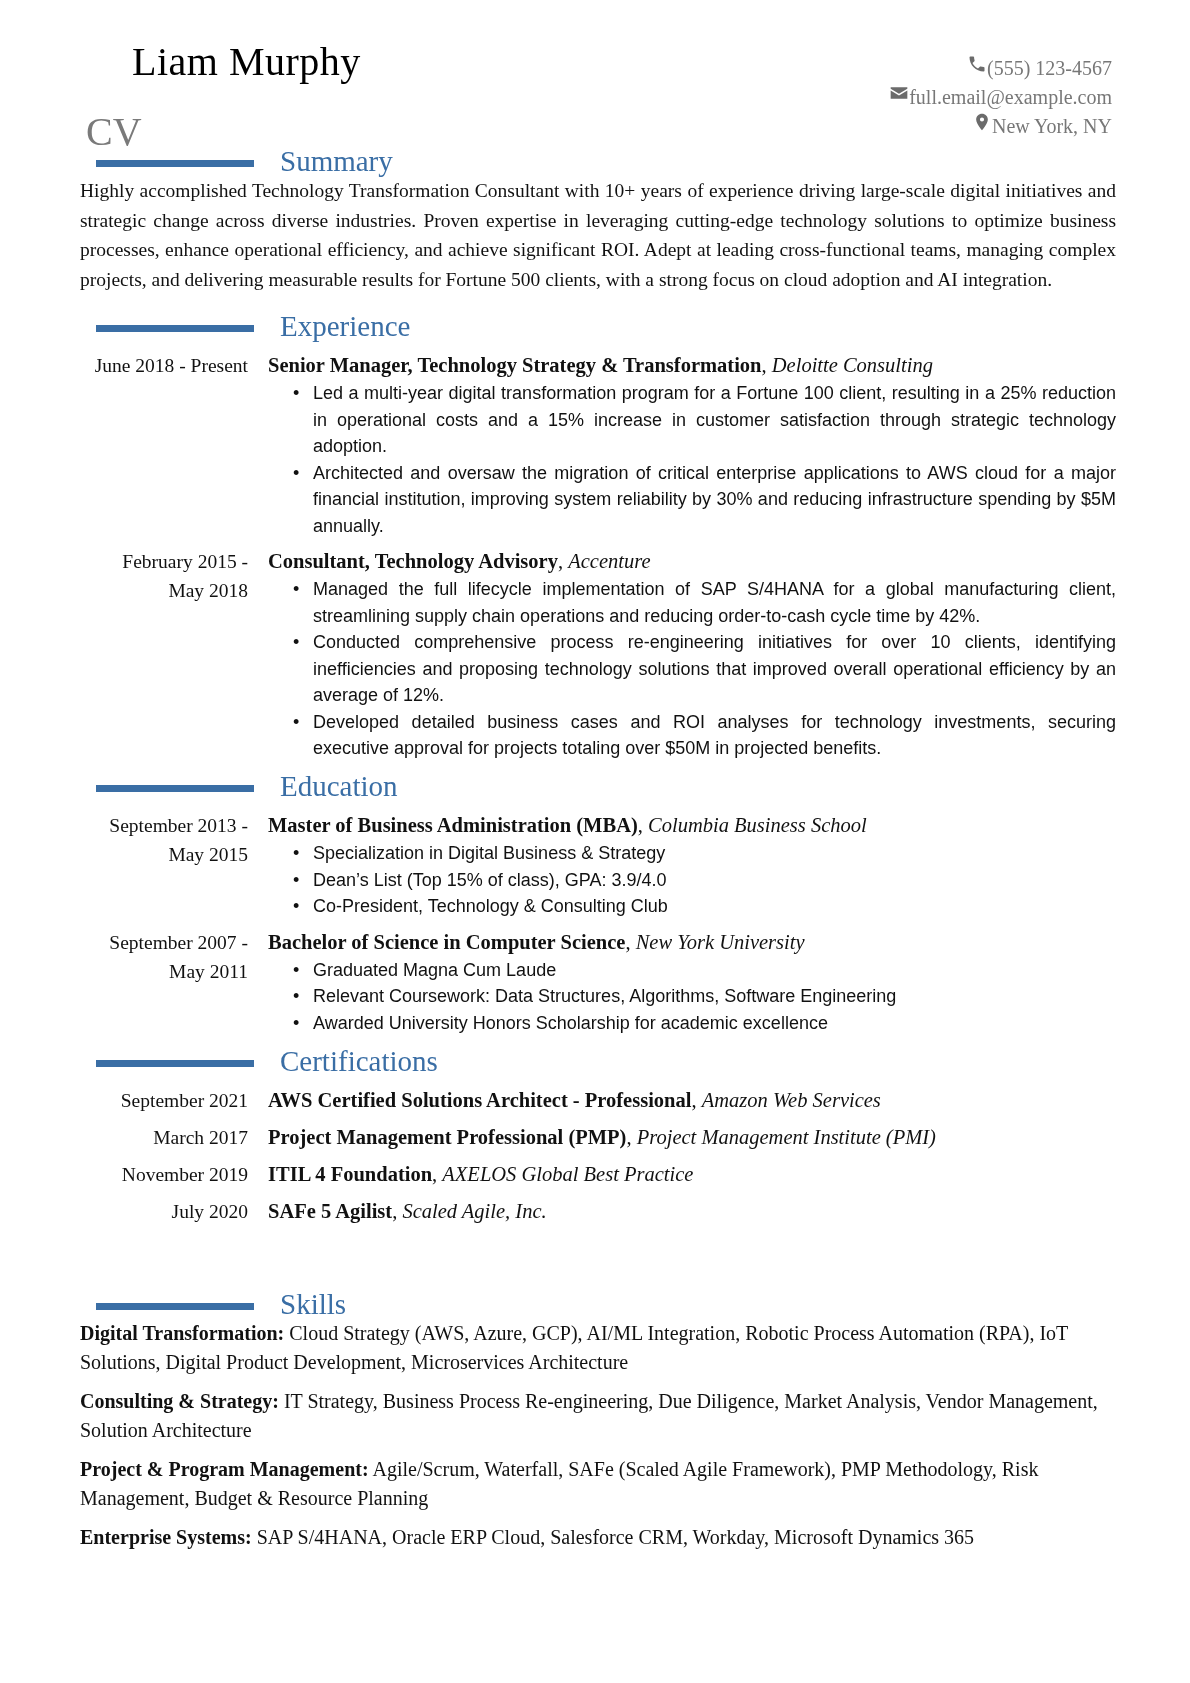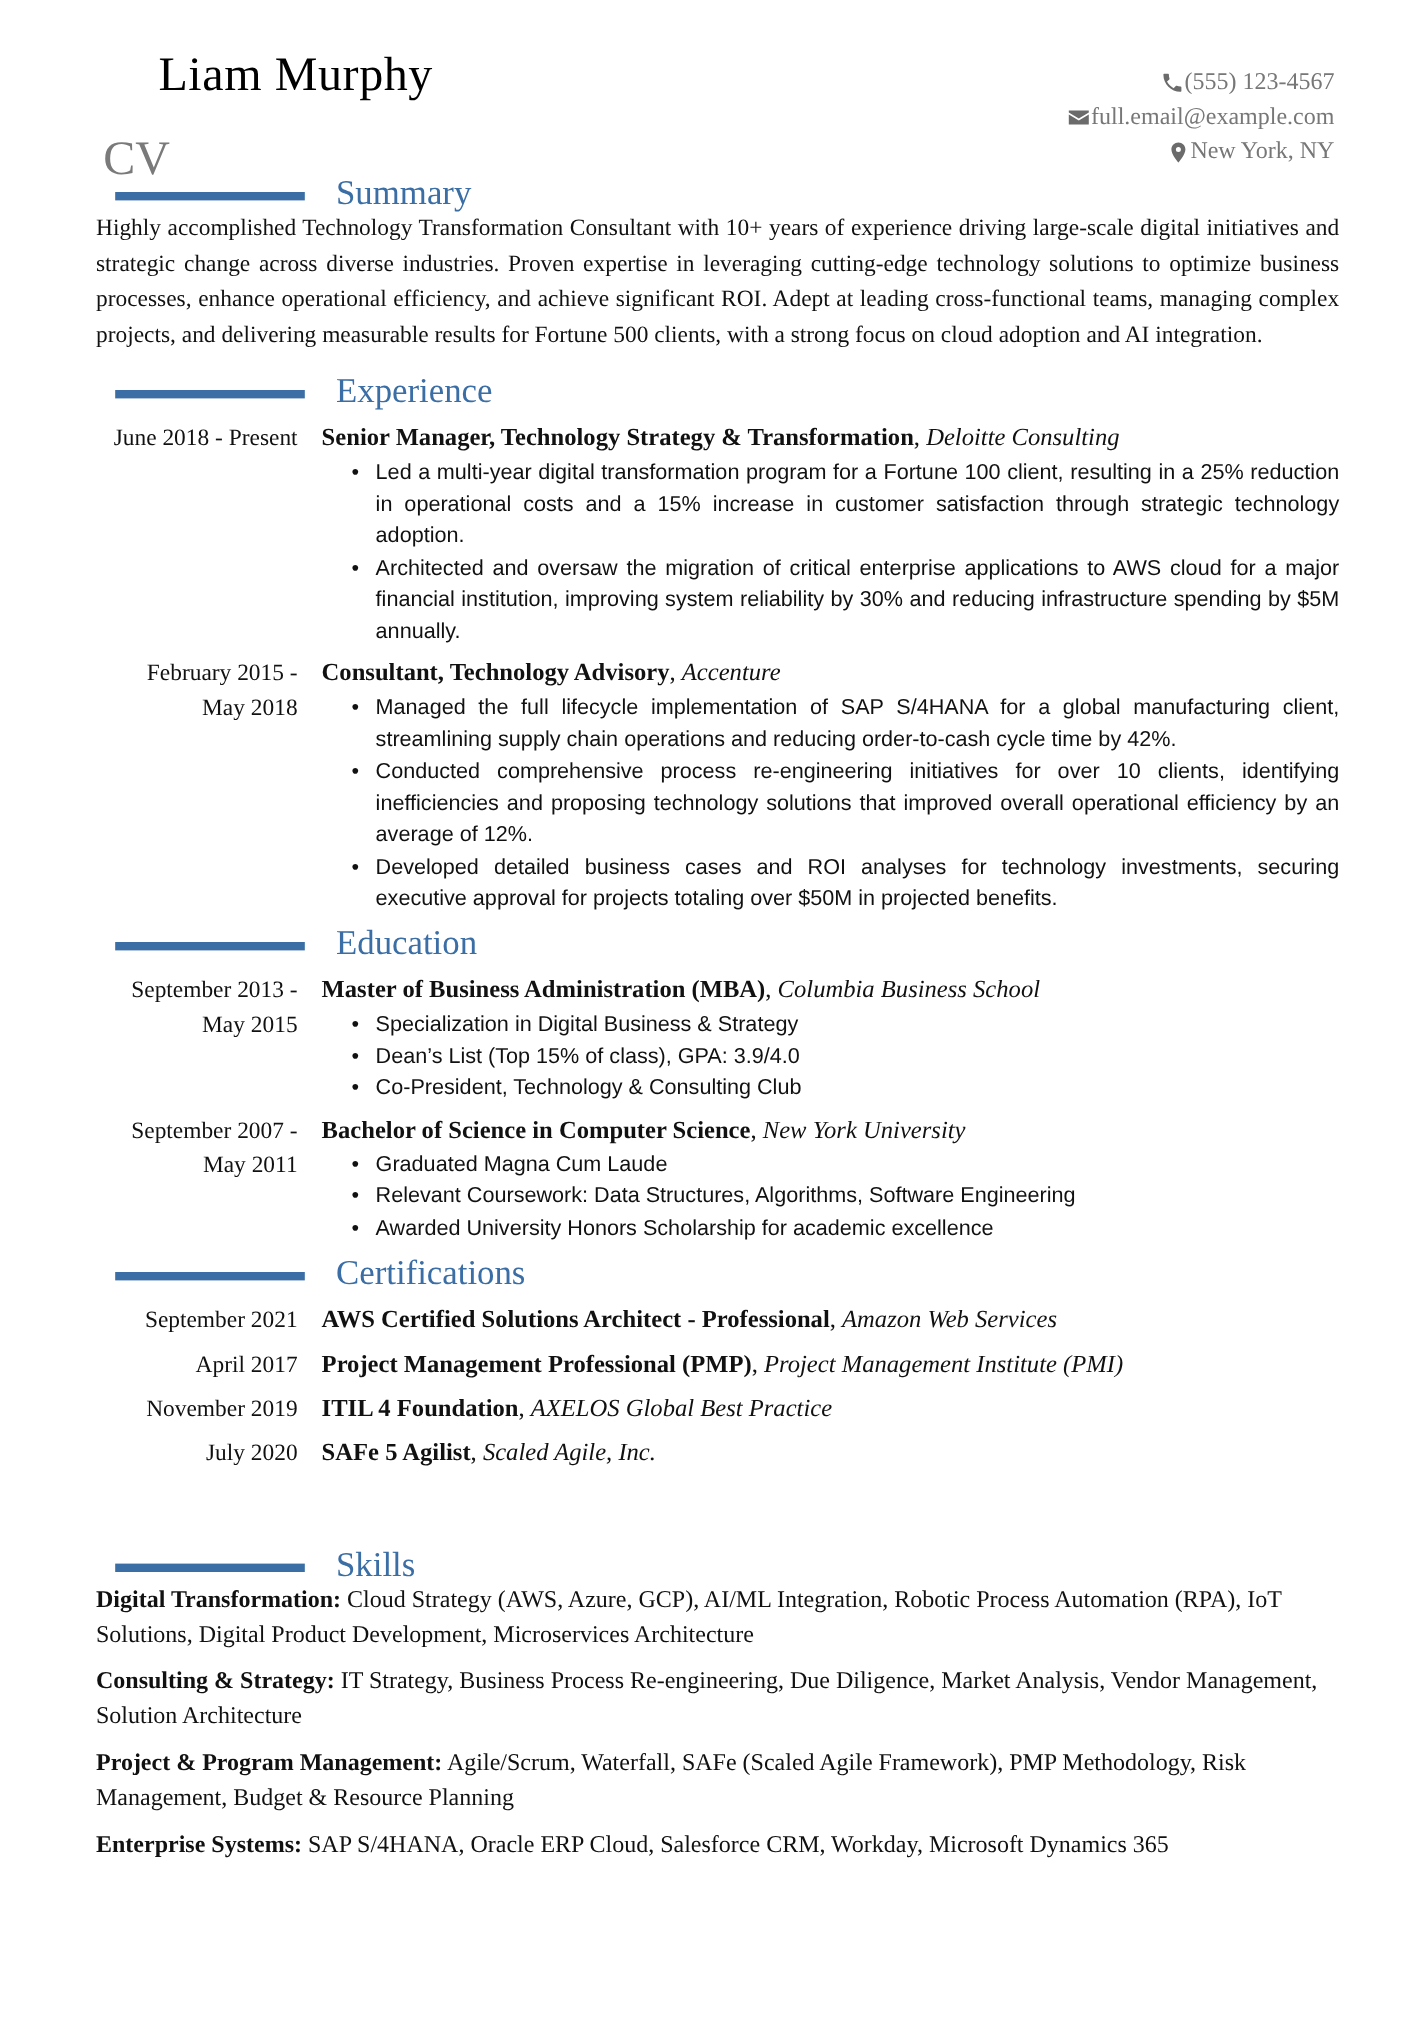--- a/index.html
+++ b/index.html
@@ -15,21 +15,21 @@
     margin-left: 46px;
   }
   .subtitle {
     position: absolute; left: 86px; top: 112px;
     font-family: "Liberation Serif", serif; font-size: 40px; line-height: 1; color: #7a7a7a;
   }
   .contact {
     position: absolute; right: 78px; top: 54px; text-align: right;
     font-family: "Liberation Serif", serif; font-size: 20px; color: #777; line-height: 29px;
   }
-  .contact-row { display: flex; justify-content: flex-end; align-items: center; gap: 0; }
+  .contact-row { display: flex; justify-content: flex-end; gap: 0; }
   .contact-row svg { width: 20px; height: 20px; fill: #6b6b6b; }
   .section { position: absolute; left: 86px; width: 1030px; }
   .sec-head { display: flex; align-items: flex-end; height: 30px; gap: 16px; }
   .sec-bar { width: 158px; height: 7px; background: #3a6ea5; margin: 0 10px 9px 10px; }
   .sec-title { font-family: "Liberation Serif", serif; font-size: 29px; color: #3a6ea5; line-height: 30px; }
   .para { font-family: "Liberation Serif", serif; font-size: 19.5px; line-height: 29.5px; text-align: justify; }
   .entry { display: flex; margin-top: 8px; }
   .date { width: 162px; text-align: right; font-family: "Liberation Serif", serif; font-size: 19.5px; line-height: 29px; padding-right: 20px; flex-shrink: 0; }
   .body { flex: 1; }
   .etitle { font-family: "Liberation Serif", serif; font-size: 20.5px; line-height: 29px; }
@@ -136,21 +136,21 @@
 <div class="section" style="top:1046px;">
   <div class="sec-head">
     <div class="sec-bar"></div>
     <div class="sec-title">Certifications</div>
   </div>
   <div class="entry" style="margin-top:10px;">
     <div class="date">September 2021</div>
     <div class="body etitle"><b>AWS Certified Solutions Architect - Professional</b>, <i>Amazon Web Services</i></div>
   </div>
   <div class="entry">
-    <div class="date">April 2017</div>
+    <div class="date">March 2017</div>
     <div class="body etitle"><b>Project Management Professional (PMP)</b>, <i>Project Management Institute (PMI)</i></div>
   </div>
   <div class="entry">
     <div class="date">November 2019</div>
     <div class="body etitle"><b>ITIL 4 Foundation</b>, <i>AXELOS Global Best Practice</i></div>
   </div>
   <div class="entry">
     <div class="date">July 2020</div>
     <div class="body etitle"><b>SAFe 5 Agilist</b>, <i>Scaled Agile, Inc.</i></div>
   </div>

